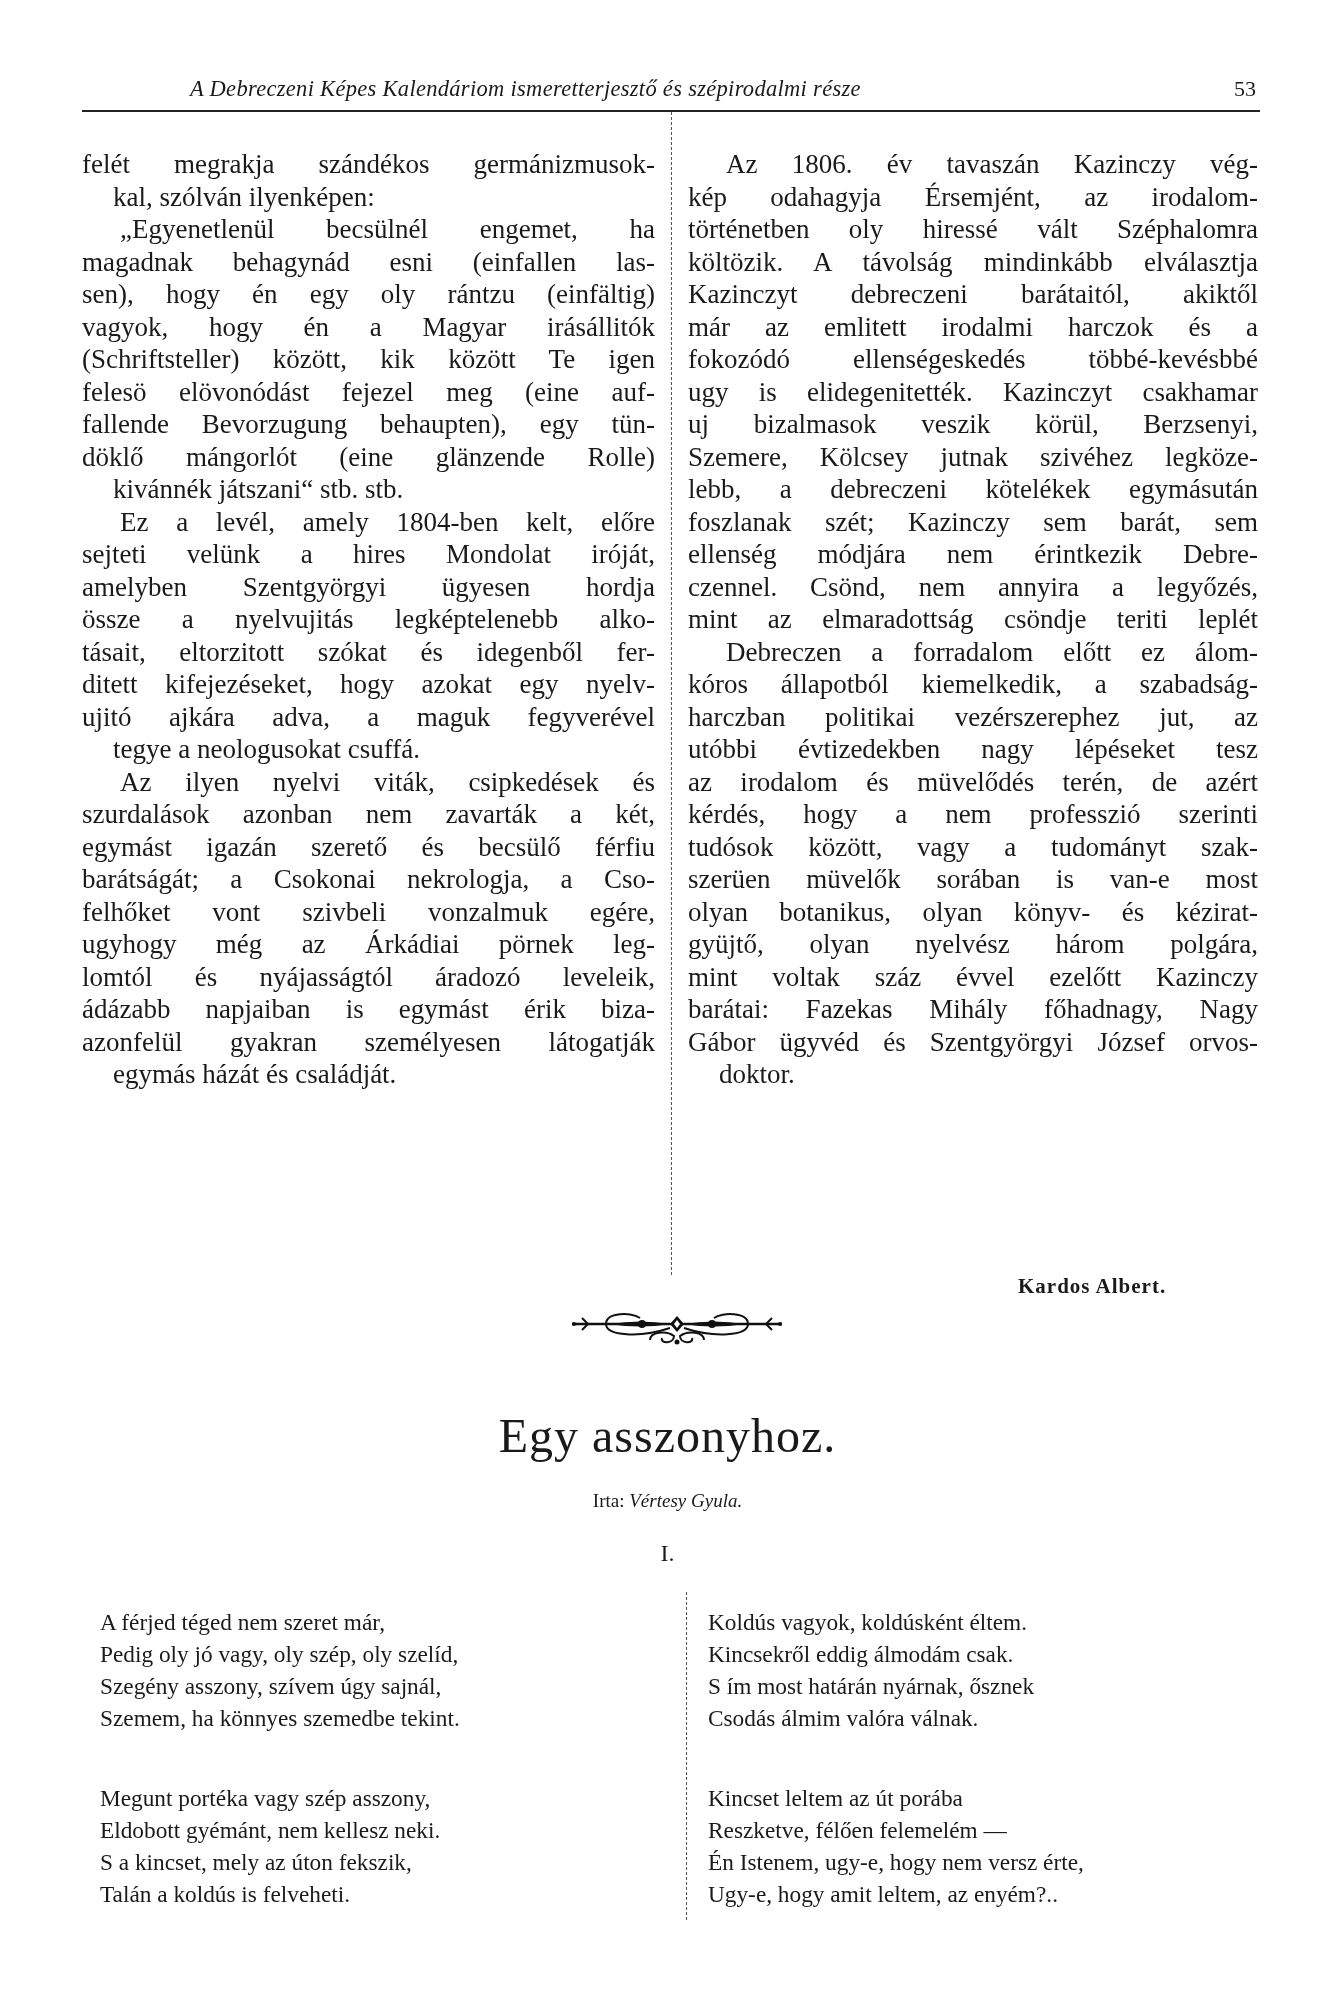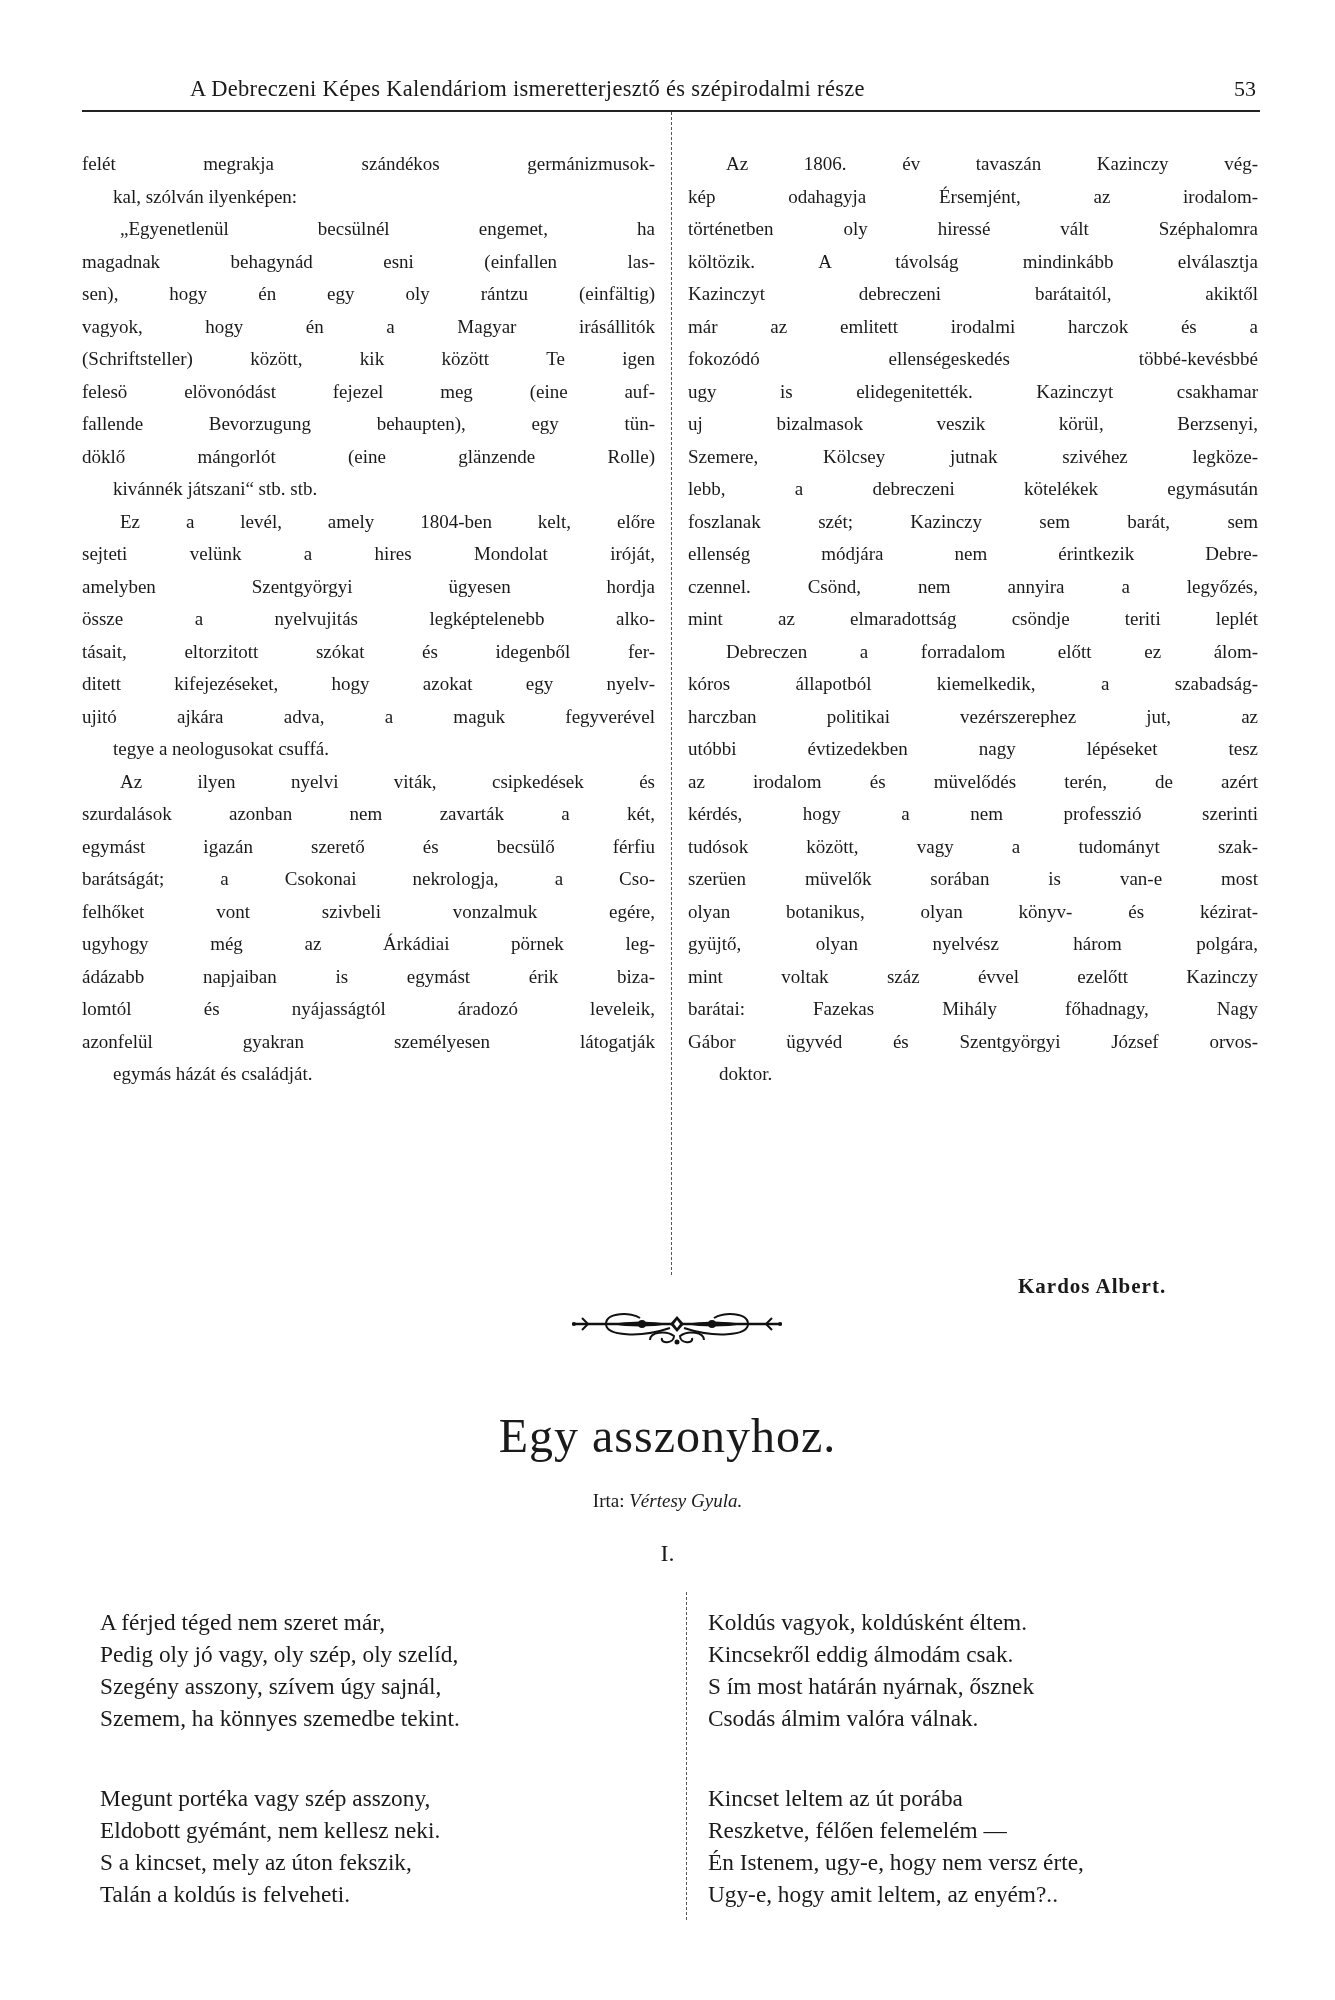--- a/index.html
+++ b/index.html
@@ -6,39 +6,39 @@
   body {
     width: 1335px; height: 2000px; position: relative; overflow: hidden;
     font-family: "Liberation Serif", "DejaVu Serif", serif;
     color: #1a1a1a;
   }
   .header {
     position: absolute; left: 82px; top: 72px; width: 1178px; height: 34px;
   }
   .header-title {
     position: absolute; left: 108px; top: 4px;
-    font-size: 22.5px; letter-spacing: 0.3px;
+    font-style: italic; font-size: 22.5px; letter-spacing: 0.3px;
   }
   .page-number {
     position: absolute; right: 4px; top: 4px; font-size: 22px;
   }
   .header-rule {
     position: absolute; left: 82px; top: 110px; width: 1178px; height: 0;
     border-top: 2px solid #222;
   }
   .col-divider {
     position: absolute; left: 671px; top: 112px; height: 1163px; width: 0;
     border-left: 1px dashed #555;
   }
   .col-divider-2 {
     position: absolute; left: 686px; top: 1592px; height: 328px; width: 0;
     border-left: 1px dashed #555;
   }
   .column {
-    position: absolute; font-size: 19px; line-height: 32.5px;
+    position: absolute; font-size: 27px; line-height: 32.5px;
   }
   .col-left { left: 82px; top: 148px; width: 573px; }
   .col-right { left: 688px; top: 148px; width: 570px; }
   .line {
     display: block; white-space: nowrap; text-align: justify;
     text-align-last: justify; height: 32.5px;
   }
   .line.last { text-align-last: left; margin-left: 31px; }
   .line.indent { padding-left: 38px; }
   .it { font-style: italic; }
@@ -99,22 +99,22 @@
     <span class="line">tásait, eltorzitott szókat és idegenből fer-</span>
     <span class="line">ditett kifejezéseket, hogy azokat egy nyelv-</span>
     <span class="line">ujitó ajkára adva, a maguk fegyverével</span>
     <span class="line last">tegye a neologusokat csuffá.</span>
     <span class="line indent">Az ilyen nyelvi viták, csipkedések és</span>
     <span class="line">szurdalások azonban nem zavarták a két,</span>
     <span class="line">egymást igazán szerető és becsülő férfiu</span>
     <span class="line">barátságát; a Csokonai nekrologja, a Cso-</span>
     <span class="line">felhőket vont szivbeli vonzalmuk egére,</span>
     <span class="line">ugyhogy még az Árkádiai pörnek leg-</span>
+    <span class="line">lomtól és nyájasságtól áradozó leveleik,</span>
     <span class="line">ádázabb napjaiban is egymást érik biza-</span>
-    <span class="line">lomtól és nyájasságtól áradozó leveleik,</span>
     <span class="line">azonfelül gyakran személyesen látogatják</span>
     <span class="line last">egymás házát és családját.</span>
   </div>
 <div class="column col-right" id="col-right">
     <span class="line indent">Az 1806. év tavaszán Kazinczy vég-</span>
     <span class="line">kép odahagyja Érsemjént, az irodalom-</span>
     <span class="line">történetben oly hiressé vált Széphalomra</span>
     <span class="line">költözik. A távolság mindinkább elválasztja</span>
     <span class="line">Kazinczyt debreczeni barátaitól, akiktől</span>
     <span class="line">már az emlitett irodalmi harczok és a</span>

